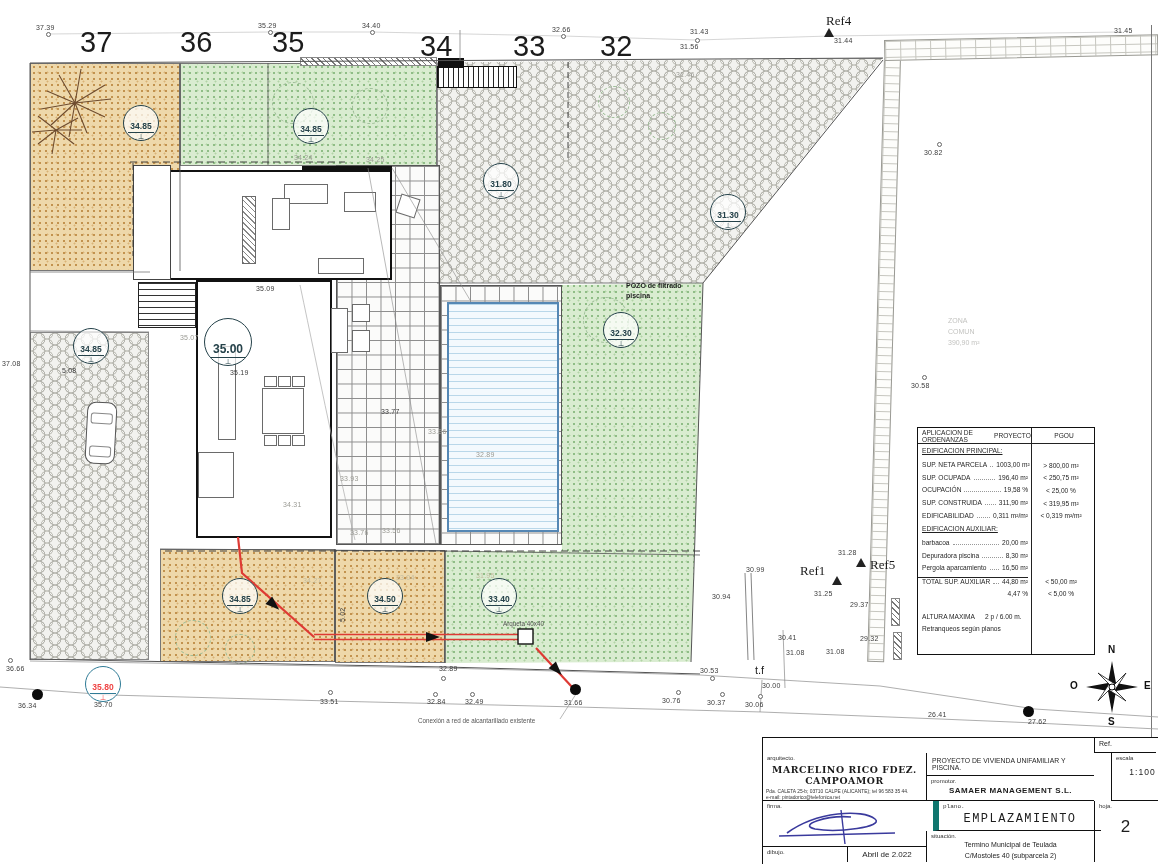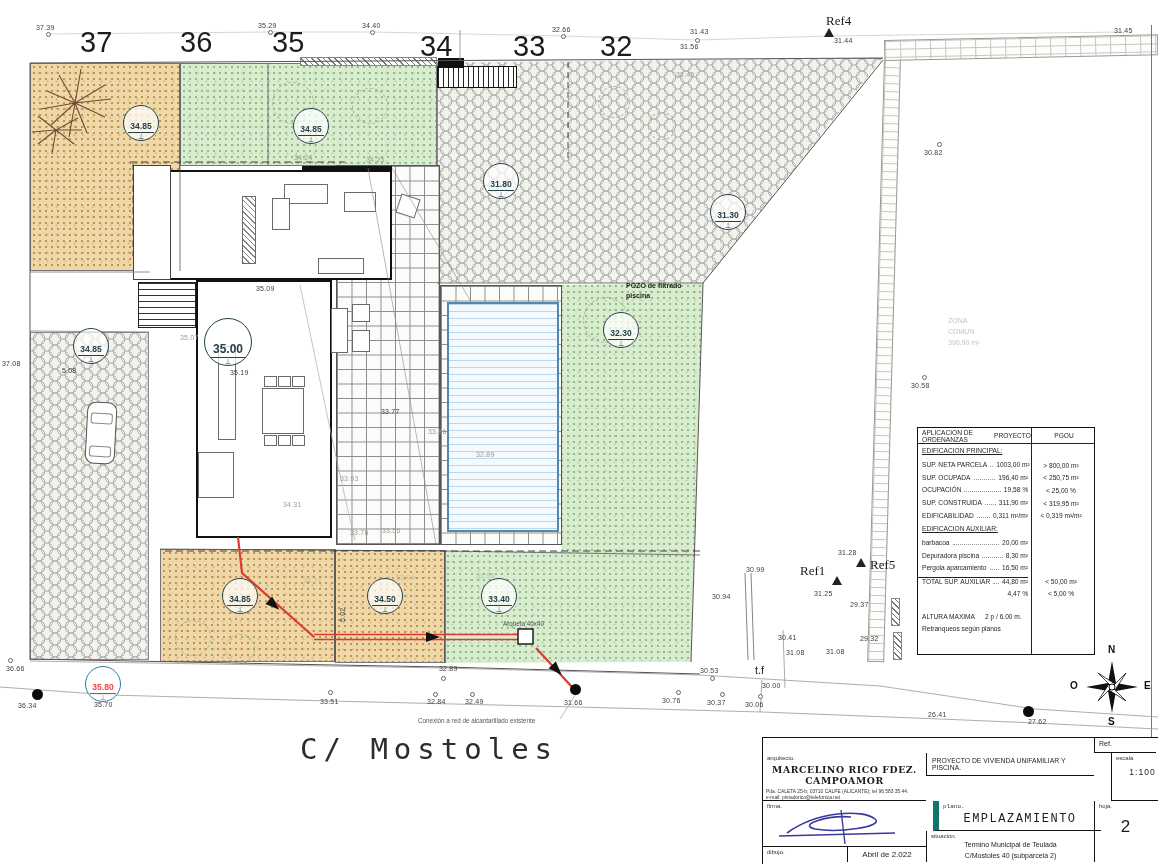--- a/index.html
+++ b/index.html
@@ -357,21 +357,20 @@
 
   <div class="pozo" style="left:626px;top:281px;">
     <span>POZO de filtrado</span><br><span>piscina</span>
   </div>
   <div class="zona" style="left:948px;top:315px;">
     <span>ZONA</span><br><span>COMUN</span><br><span>390,90 m²</span>
   </div>
   <div class="note" style="left:503px;top:620px;">Arqueta 40x40</div>
   <div class="note" style="left:418px;top:717px;">Conexión a red de alcantarillado existente</div>
   <div class="tf" style="left:755px;top:664px;">t.f</div>
-  <div class="street-name" style="left:300px;top:732px;">C/ Mostoles</div>
 
   <svg class="overlay topmost" style="left:1082px;top:657px;" width="60" height="60" viewBox="0 0 60 60">
     <path d="M30 4 L34 26 L30 30 L26 26 Z M56 30 L34 34 L30 30 L34 26 Z M30 56 L26 34 L30 30 L34 34 Z M4 30 L26 26 L30 30 L26 34 Z" fill="#111"></path>
     <path d="M44 16 L33 27 L30 30 L33 33 Z M44 44 L33 33 L30 30 L27 33 Z M16 44 L27 33 L30 30 L27 27 Z M16 16 L27 27 L30 30 L33 27 Z" fill="#fff" stroke="#111" stroke-width="0.8"></path>
     <circle cx="30" cy="30" r="3" fill="#fff" stroke="#111"></circle>
   </svg>
   <div class="compass-letter" style="left:1108px;top:644px;">N</div>
   <div class="compass-letter" style="left:1108px;top:716px;">S</div>
   <div class="compass-letter" style="left:1144px;top:680px;">E</div>
   <div class="compass-letter" style="left:1070px;top:680px;">O</div>
@@ -489,20 +488,24 @@
         <path d="M22 30 C52 8 98 6 110 16 C120 24 72 30 50 26 C32 22 62 12 86 14" stroke="#3a3a9d" stroke-width="1.6" fill="none"></path>
         <path d="M14 33 L130 30" stroke="#3a3a9d" stroke-width="1.4" fill="none"></path>
         <path d="M76 7 L80 41" stroke="#3a3a9d" stroke-width="1.4" fill="none"></path>
       </svg>
     </div>
     <div class="cell tbdib">
         <span class="lab">dibujo.</span>
       </div>
     <div class="cell tbfecha">Abril de 2.022</div>
     <div class="cell tbdesc">PROYECTO DE VIVIENDA UNIFAMILIAR Y PISCINA.</div>
+    <div class="cell tbprom">
+      <span class="lab">promotor.</span>
+      <div class="pv">SAMAER MANAGEMENT S.L.</div>
+    </div>
     <div class="cell tbplano">
       <span class="lab">plano.</span>
       <div class="pv">EMPLAZAMIENTO</div>
     </div>
     <div class="cell tbsitu">
       <span class="lab">situación.</span>
       <div class="pv">
         <span>Termino Municipal de Teulada</span><br><span>C/Mostoles 40 (subparcela 2)</span>
       </div>
     </div>

